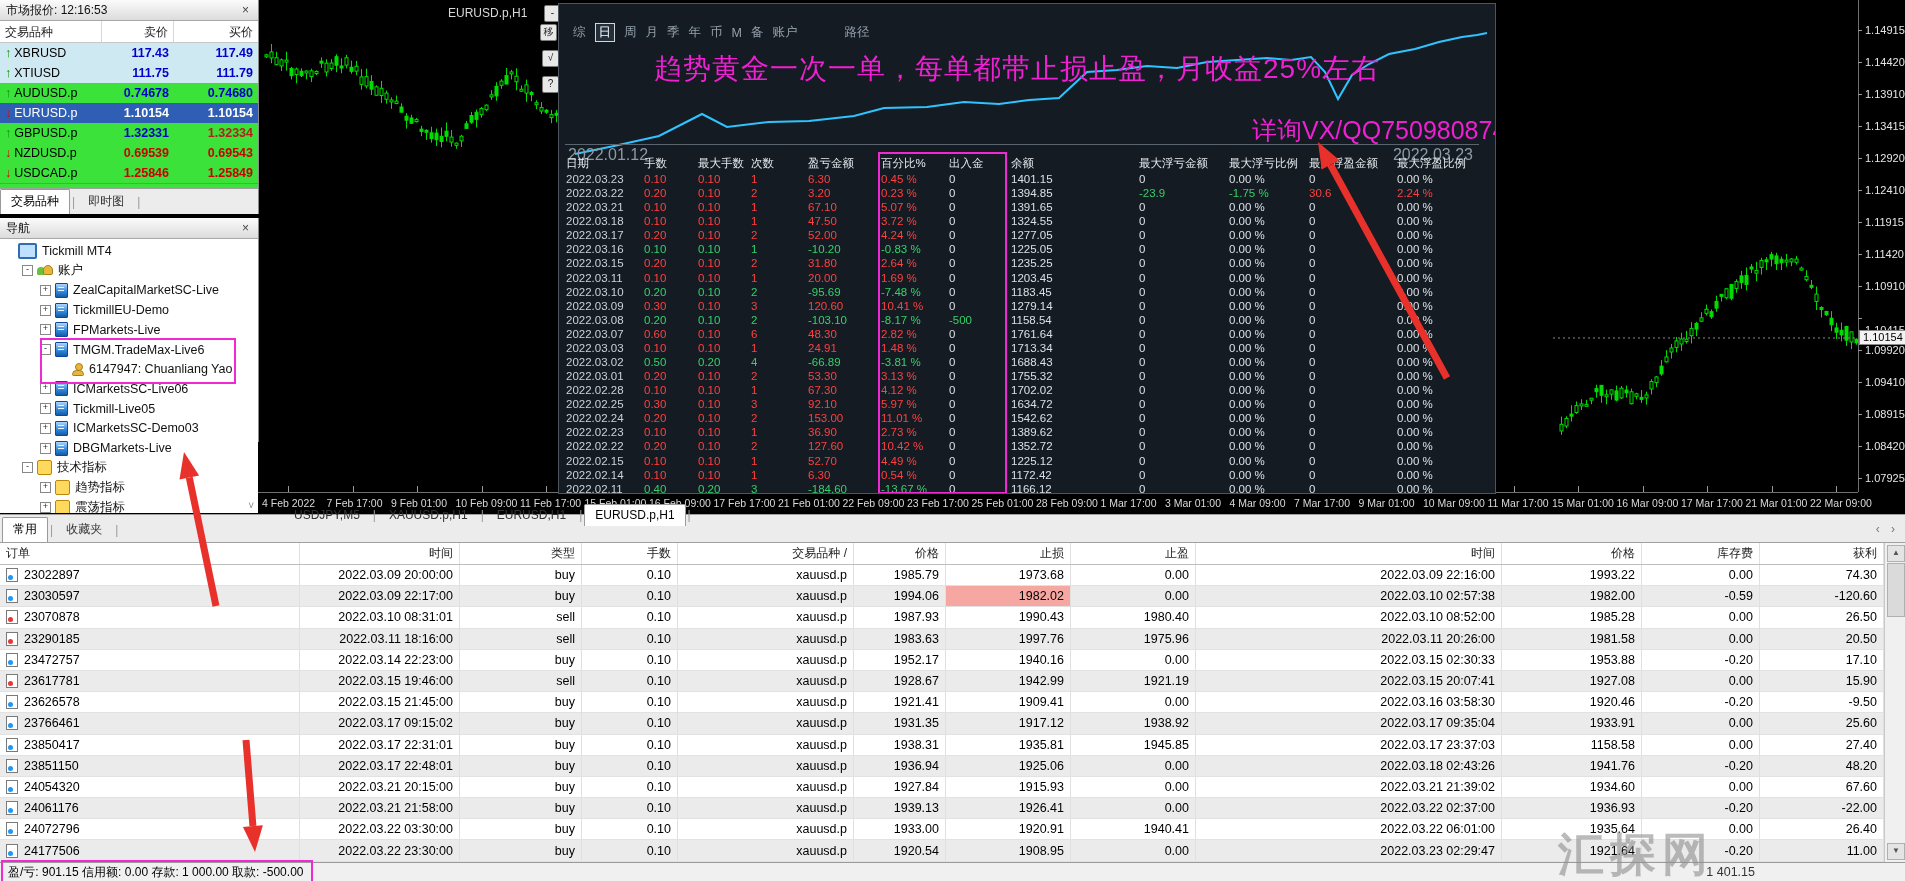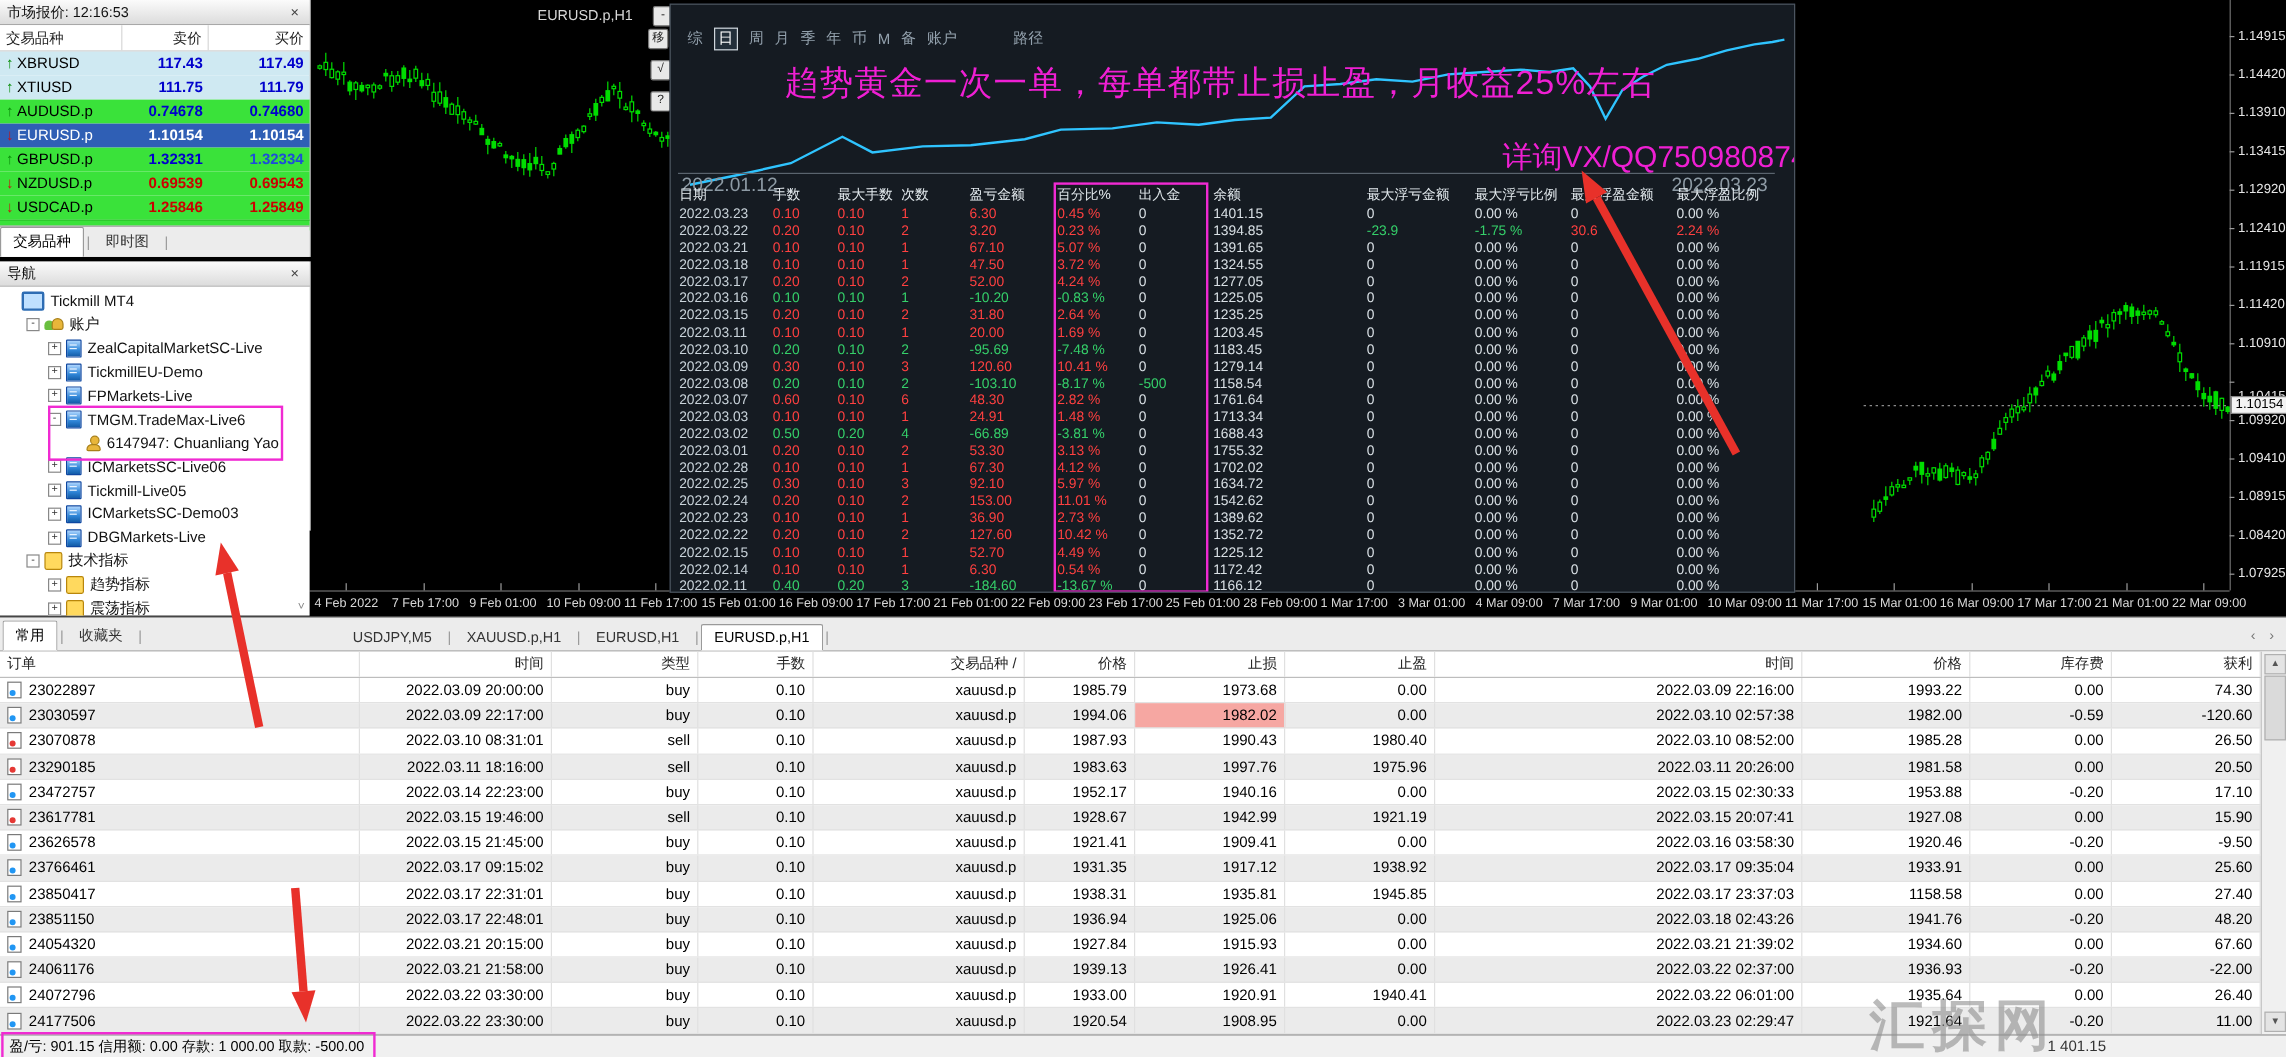--- a/index.html
+++ b/index.html
@@ -76,21 +76,21 @@
   .srow{display:grid;grid-template-columns:78px 54px 53px 57px 73px 68px 62px 128px 90px 80px 88px 1fr;
        padding-left:7px;height:14.08px;line-height:14px;font-size:11.5px;white-space:nowrap;}
   .srow div{overflow:hidden;}
   .shead{color:#e3eaee;height:16px;line-height:15px;}
   .c-date{color:#c9d3da;} .c-def{color:#d9e0e5;}
   .gain{color:#ff4040;} .loss{color:#35d06a;}
   #sp-colbox{position:absolute;left:319px;top:148px;width:125px;height:338px;border:2px solid #f02ad2;z-index:5;}
   
   #bottom-tabbar{position:absolute;left:0;top:514px;width:1905px;height:29px;background:#ececec;
        border-top:1px solid #a0a0a0;border-bottom:1px solid #a0a0a0;box-sizing:border-box;display:flex;align-items:flex-end;}
-  #chart-tabs{position:absolute;left:283px;bottom:0;display:flex;align-items:center;margin-top:44px;}
+  #chart-tabs{position:absolute;left:283px;bottom:16px;display:flex;align-items:center;margin-top:44px;}
   #tab-scroll{position:absolute;right:6px;bottom:6px;color:#777;font-size:12px;letter-spacing:4px;}
   
   #orders{position:absolute;left:0;top:543px;width:1905px;height:319px;background:#fff;}
   .orow{display:flex;height:21.2px;align-items:center;border-bottom:1px solid #e2e2e2;box-sizing:border-box;}
   .orow.head{height:22px;border-bottom:1px solid #bdbdbd;background:#fff;color:#222;}
   .orow.alt{background:#ebebeb;}
   .ocell{padding:0 6px;box-sizing:border-box;text-align:right;font-size:12.5px;white-space:nowrap;overflow:hidden;
        border-right:1px solid #e0e0e0;height:100%;display:flex;align-items:center;justify-content:flex-end;}
   .orow.head .ocell{font-size:12px;}
   .ocell.left{justify-content:flex-start;}
@@ -861,21 +861,21 @@
           </div>
           <div class="mw-c2 mw-price" style="color: rgb(255, 255, 255);">1.10154</div>
           <div class="mw-c3 mw-price" style="color: rgb(255, 255, 255);">1.10154</div>
         </div>
         <div class="mw-row bg-green">
           <div class="mw-c1 mw-sym">
             <span class="arrow-up">↑</span>
             <span>GBPUSD.p</span>
           </div>
           <div class="mw-c2 mw-price" style="color: rgb(0, 0, 204);">1.32331</div>
-          <div class="mw-c3 mw-price" style="color: #1d4ed8;">1.32334</div>
+          <div class="mw-c3 mw-price" style="color: #b91c1c;">1.32334</div>
         </div>
         <div class="mw-row bg-green">
           <div class="mw-c1 mw-sym">
             <span class="arrow-down">↓</span>
             <span>NZDUSD.p</span>
           </div>
           <div class="mw-c2 mw-price" style="color: rgb(204, 0, 0);">0.69539</div>
           <div class="mw-c3 mw-price" style="color: rgb(204, 0, 0);">0.69543</div>
         </div>
         <div class="mw-row bg-green">

